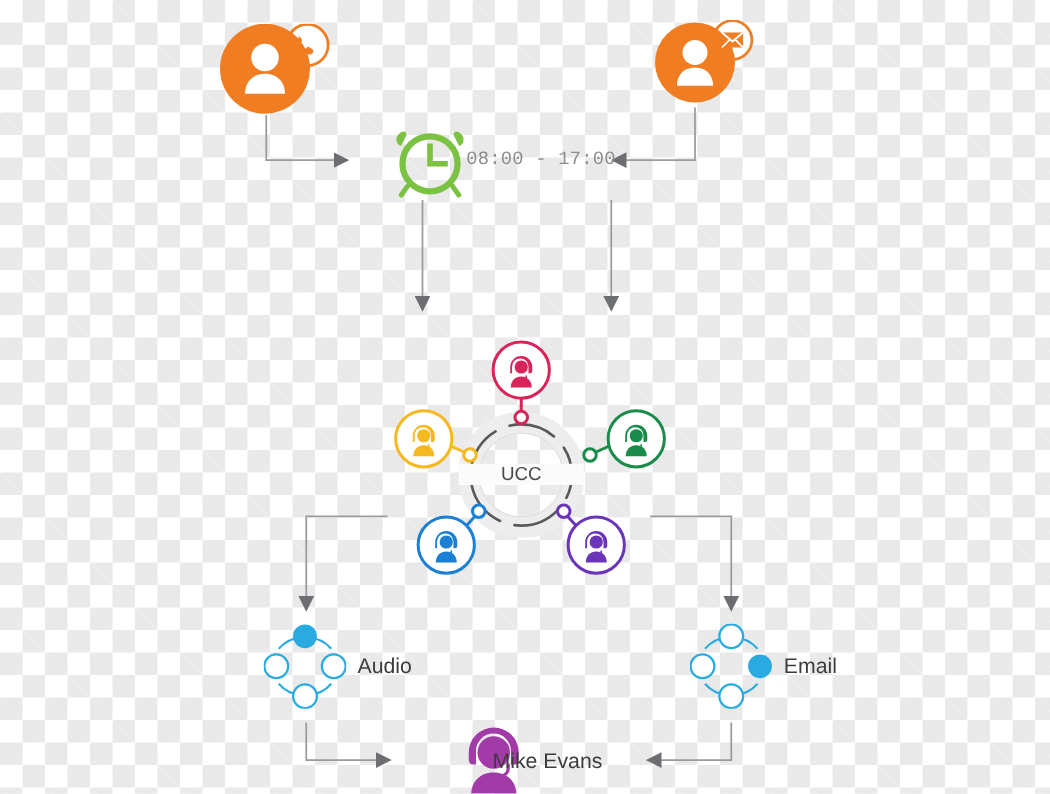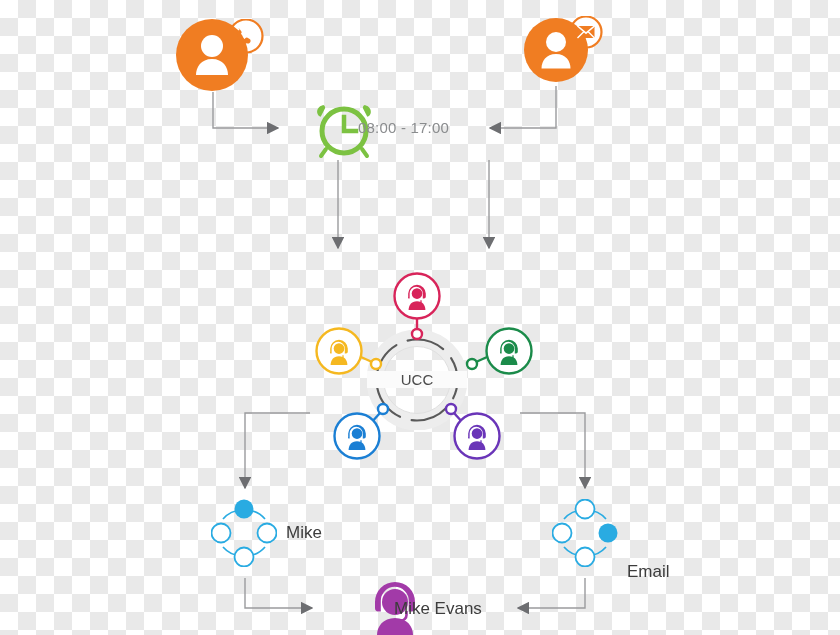--- a/index.html
+++ b/index.html
@@ -109,21 +109,21 @@
       <path d="M10,6 c-4,0 -7,3 -7,6.5 c0,2 1,3.5 2.6,4.4 l6.2,-7.6 C12.0,7.6 11.2,6 10,6 z" fill="#7cc242" transform="rotate(-12 10 12)"></path>
       <path d="M50,6 c4,0 7,3 7,6.5 c0,2 -1,3.5 -2.6,4.4 l-6.2,-7.6 C48.0,7.6 48.8,6 50,6 z" fill="#7cc242" transform="rotate(12 50 12)"></path>
 
       <circle cx="30" cy="32" r="22" fill="none" stroke="#7cc242" stroke-width="5"></circle>
 
       <path d="M30,18 L30,32 L42,32" fill="none" stroke="#7cc242" stroke-width="4.5" stroke-linecap="square" stroke-linejoin="miter"></path>
 
       <path d="M12,50 L7,57 M48,50 L53,57" stroke="#7cc242" stroke-width="4" stroke-linecap="round"></path>
     </svg>
   </div>
-  <div class="lbl time-label" style="left:358px;top:119px;">08:00 - 17:00</div>
+  <div class="lbl time-label" style="left:373px;top:119px;font-family:Liberation Mono, monospace;">08:00 - 17:00</div>
 
   <div class="node" style="left:367px;top:330px;width:100px;height:100px;">
     <svg width="100" height="100" viewBox="0 0 100 100" xmlns="http://www.w3.org/2000/svg">
 
       <circle cx="50" cy="50" r="42" fill="none" stroke="#ededed" stroke-width="17"></circle>
       <circle cx="50" cy="50" r="33.5" fill="none" stroke="#e0e0e0" stroke-width="1"></circle>
 
       <g fill="none" stroke="#595959" stroke-width="2.1" stroke-linecap="round">
         <circle cx="50" cy="50" r="40.5" stroke-dasharray="38 12" stroke-dashoffset="19"></circle>
       </g>
@@ -215,37 +215,37 @@
         <path d="M35,11 a26,26 0 0 1 19,9"></path>
         <path d="M54,48 a26,26 0 0 1 -19,9"></path>
         <path d="M31,57 a26,26 0 0 1 -19,-9"></path>
       </g>
       <circle cx="33" cy="10" r="9.5" fill="#29abe2"></circle>
       <circle cx="10" cy="34" r="9.5" fill="#ffffff" stroke="#29abe2" stroke-width="1.8"></circle>
       <circle cx="56" cy="34" r="9.5" fill="#ffffff" stroke="#29abe2" stroke-width="1.8"></circle>
       <circle cx="33" cy="58" r="9.5" fill="#ffffff" stroke="#29abe2" stroke-width="1.8"></circle>
     </svg>
   </div>
-  <div class="lbl flow-label" style="left:286px;top:523px;">Mike</div>
+  <div class="lbl flow-label" style="left:286px;top:523px;">Audio</div>
 
   <div class="node" style="left:552px;top:499px;width:66px;height:68px;">
     <svg width="66" height="68" viewBox="0 0 66 68" xmlns="http://www.w3.org/2000/svg">
       <g fill="none" stroke="#29abe2" stroke-width="1.7">
         <path d="M12,20 a26,26 0 0 1 19,-9"></path>
         <path d="M35,11 a26,26 0 0 1 19,9"></path>
         <path d="M54,48 a26,26 0 0 1 -19,9"></path>
         <path d="M31,57 a26,26 0 0 1 -19,-9"></path>
       </g>
       <circle cx="33" cy="10" r="9.5" fill="#ffffff" stroke="#29abe2" stroke-width="1.8"></circle>
       <circle cx="10" cy="34" r="9.5" fill="#ffffff" stroke="#29abe2" stroke-width="1.8"></circle>
       <circle cx="56" cy="34" r="9.5" fill="#29abe2"></circle>
       <circle cx="33" cy="58" r="9.5" fill="#ffffff" stroke="#29abe2" stroke-width="1.8"></circle>
     </svg>
   </div>
-  <div class="lbl flow-label" style="left:627px;top:523px;margin-top:39px;">Email</div>
+  <div class="lbl flow-label" style="left:627px;top:523px;">Email</div>
 
   <div class="node" style="left:371px;top:580px;width:50px;height:55px;">
     <svg width="50" height="55" viewBox="0 0 50 55" xmlns="http://www.w3.org/2000/svg">
       <g fill="#a23aa8">
 
         <path d="M4,22 a20,20 0 0 1 40,0 l0,6 a3.6,3.6 0 0 1 -3.6,3.6 l-2.6,0 l0,-10.8
                  a14,14 0 0 0 -28,0 l0,10.8 l-2.6,0 A3.6,3.6 0 0 1 4,28 z"></path>
 
         <circle cx="24" cy="22" r="13"></circle>
 

